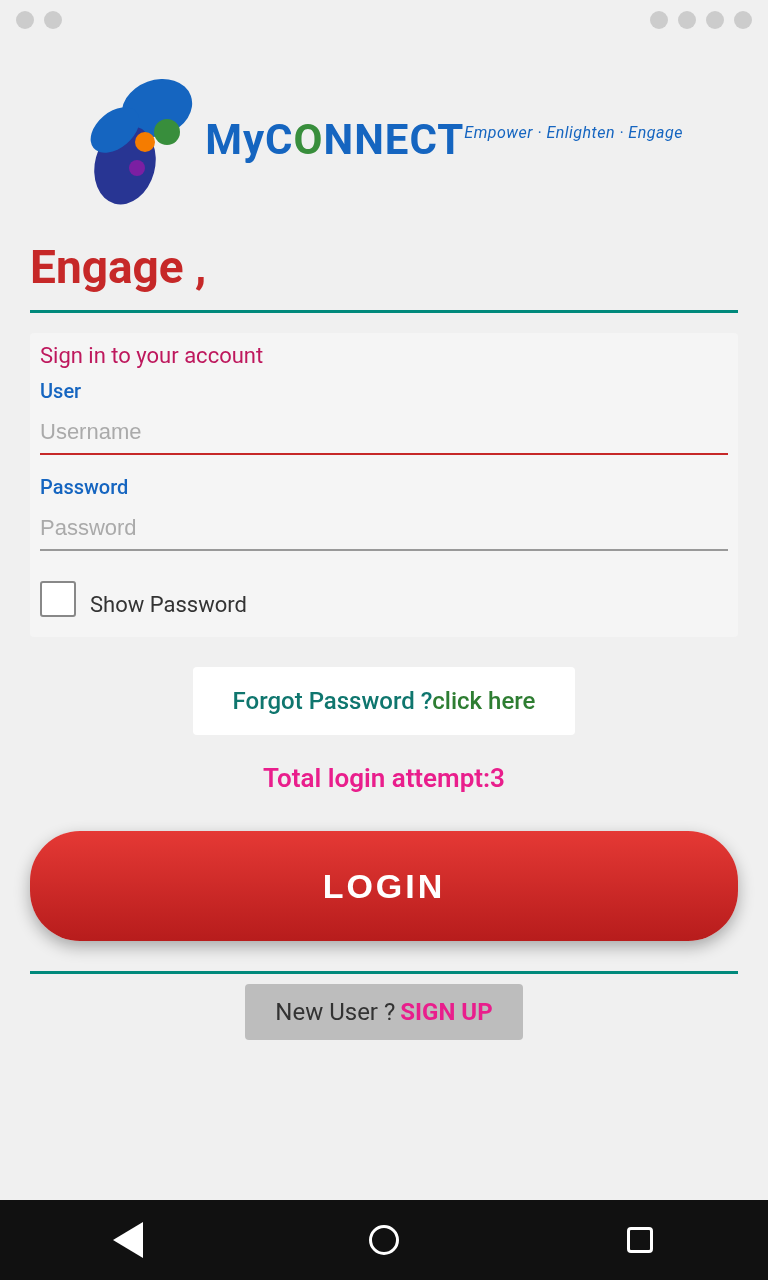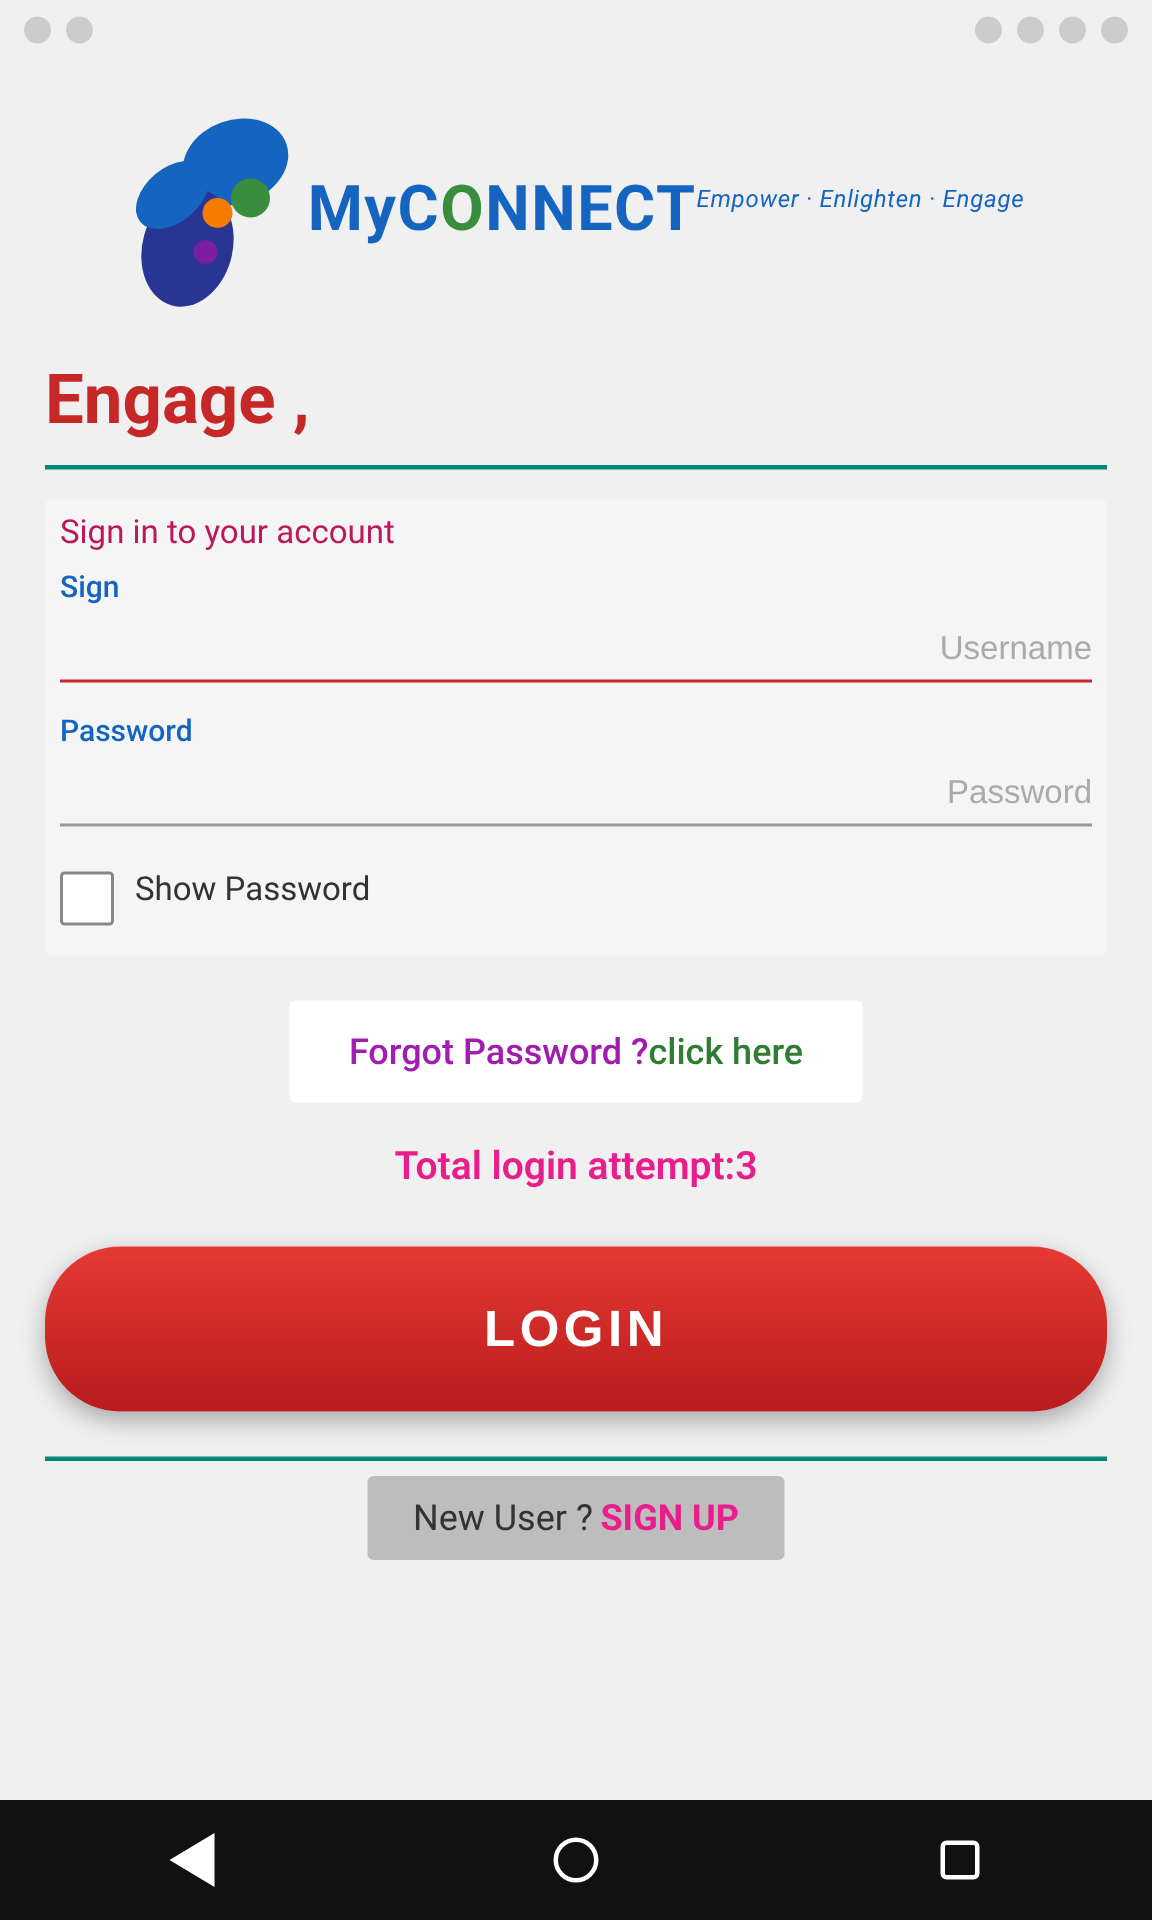--- a/index.html
+++ b/index.html
@@ -118,35 +118,34 @@
 
     .field-input {
       width: 100%;
       border: none;
       border-bottom: 2.5px solid #999;
       background: transparent;
       font-size: 22px;
       color: #4d7c0f;
       padding: 8px 0;
       outline: none;
-      text-align: right;
     }
 
     .field-input.username-active {
       border-bottom: 2.5px solid #c62828;
       caret-color: #c62828;
     }
 
     .field-input::placeholder {
       color: #aaa;
     }
 
     .show-password-row {
       display: flex;
-      align-items: flex-start;
+      align-items: flex-end;
       gap: 14px;
       padding: 10px 10px;
       margin-top: 10px;
     }
     .checkbox-box {
       width: 36px;
       height: 36px;
       border: 2px solid #888;
       background: white;
       border-radius: 3px;
@@ -166,21 +165,21 @@
       margin-bottom: 10px;
     }
     .forgot-box {
       background: white;
       border-radius: 4px;
       padding: 20px 40px;
       text-align: center;
     }
     .forgot-text {
       font-size: 24px;
-      color: #a21caf;
+      color: #0f766e;
       font-weight: 500;
       display: inline;
     }
     .forgot-link {
       font-size: 24px;
       color: #2e7d32;
       font-weight: 500;
       display: inline;
       cursor: pointer;
       text-align: right;
@@ -329,21 +328,21 @@
   </div>
 
   <div class="welcome-section">
     <div class="welcome-title">Engage ,</div>
   </div>
 
   <div class="form-card">
     <div class="sign-in-label">Sign in to your account</div>
 
     <div class="field-group">
-      <label class="field-label">Sign</label>
+      <label class="field-label">User</label>
       <input class="field-input username-active" type="text" placeholder="Username" style="">
     </div>
 
     <div class="field-group">
       <label class="field-label">Password</label>
       <input class="field-input" type="password" placeholder="Password" style="">
     </div>
 
     <div class="show-password-row">
       <div class="checkbox-box"></div>

